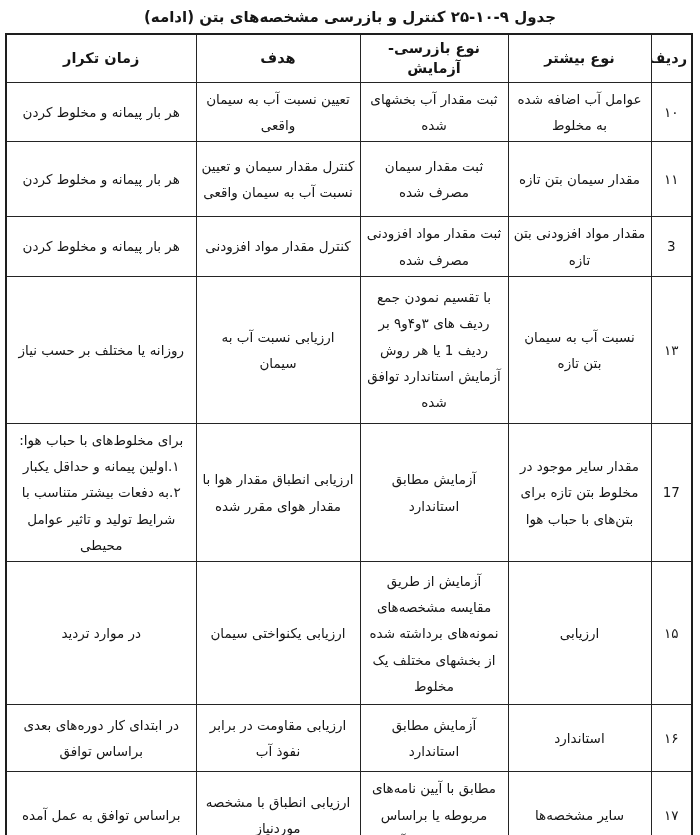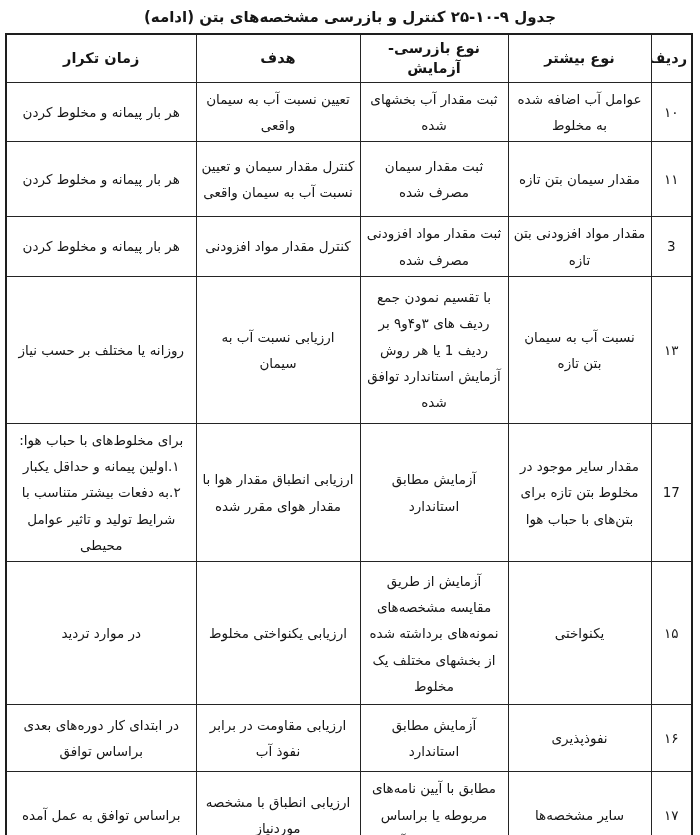--- a/index.html
+++ b/index.html
@@ -123,28 +123,28 @@
       <td class="cell-rowno">17</td>
       <td>مقدار سایر موجود در مخلوط بتن تازه برای بتن‌های با حباب هوا</td>
       <td>آزمایش مطابق استاندارد</td>
       <td>ارزیابی انطباق مقدار هوا با مقدار هوای مقرر شده</td>
       <td>برای مخلوط‌های با حباب هوا:
 ۱.اولین پیمانه و حداقل یکبار
 ۲.به دفعات بیشتر متناسب با شرایط تولید و تاثیر عوامل محیطی</td>
     </tr>
         <tr>
       <td class="cell-rowno">۱۵</td>
-      <td>یکنواختی</td>
+      <td>ارزیابی</td>
       <td>آزمایش از طریق مقایسه مشخصه‌های نمونه‌های برداشته شده از بخشهای مختلف یک مخلوط</td>
-      <td>ارزیابی یکنواختی مخلوط</td>
+      <td>ارزیابی یکنواختی سیمان</td>
       <td>در موارد تردید</td>
     </tr>
         <tr>
       <td class="cell-rowno">۱۶</td>
-      <td>نفوذپذیری</td>
+      <td>استاندارد</td>
       <td>آزمایش مطابق استاندارد</td>
       <td>ارزیابی مقاومت در برابر نفوذ آب</td>
       <td>در ابتدای کار دوره‌های بعدی براساس توافق</td>
     </tr>
         <tr>
       <td class="cell-rowno">۱۷</td>
       <td>سایر مشخصه‌ها</td>
       <td>مطابق با آیین نامه‌های مربوطه یا براساس توافق به عمل آمده</td>
       <td>ارزیابی انطباق با مشخصه موردنیاز</td>
       <td>براساس توافق به عمل آمده</td>

